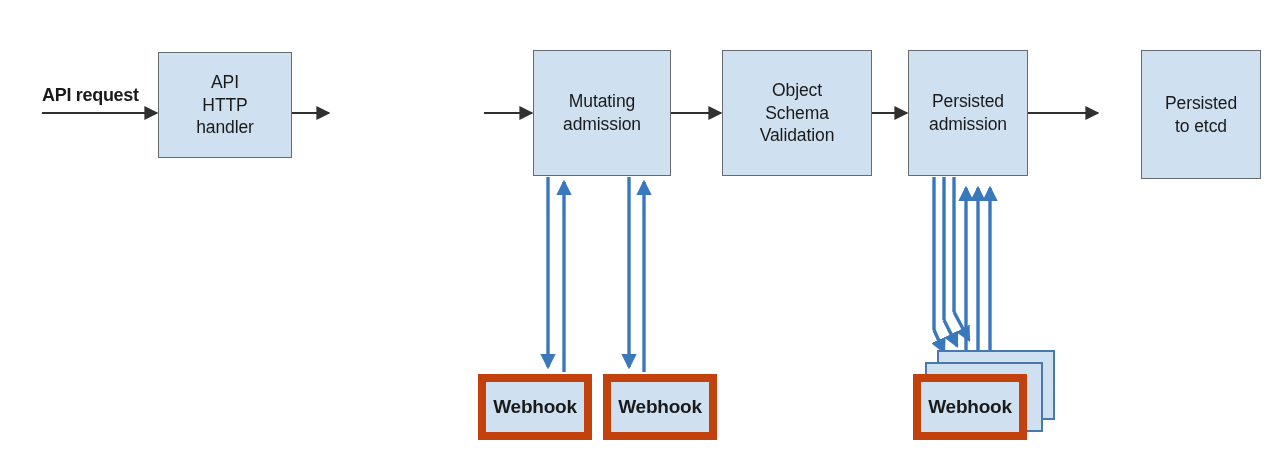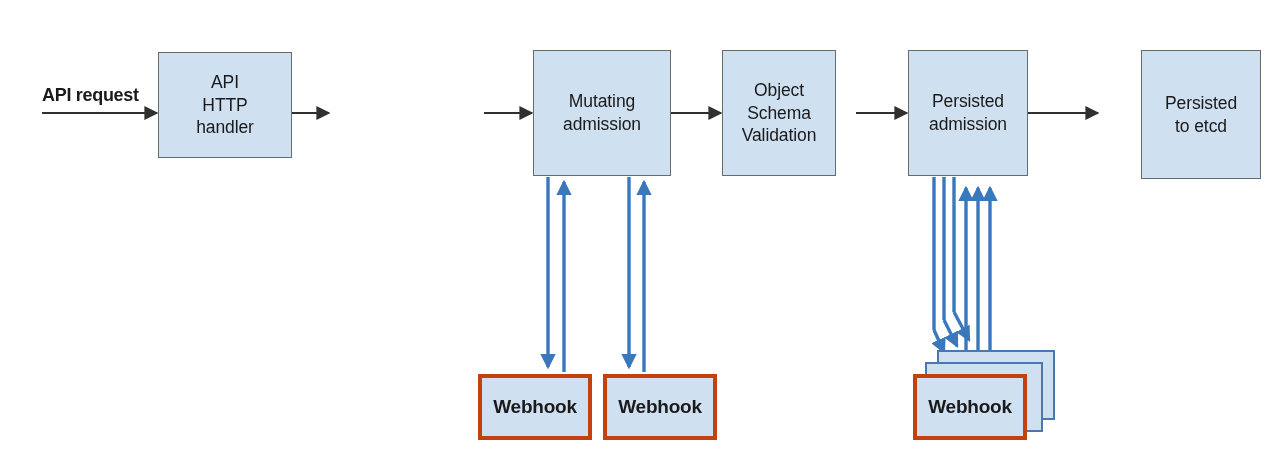--- a/index.html
+++ b/index.html
@@ -37,21 +37,21 @@
     white-space: pre-line;
   }
   .stage-node {
     background: #cfe0f1;
     border: 1.6px solid #666b6e;
     font-size: 17.5px;
     letter-spacing: -0.1px;
   }
   .webhook-node {
     background: #cfe0f1;
-    border: 4px solid #c2410c;
+    border: 8px solid #c2410c;
     font-size: 19px;
     font-weight: 700;
     letter-spacing: -0.2px;
   }
   .webhook-ghost {
     background: #cfe0f1;
     border: 2px solid #4a77ae;
   }
   .edge-label {
     position: absolute;
@@ -115,21 +115,21 @@
   <div class="edge-label" style="left:42px; top:85px;">API request</div>
 
   <div class="node stage-node" style="left:158px; top:52px; width:134px; height:106px;">API
 HTTP
 handler</div>
 
 
   <div class="node stage-node" style="left:533px; top:50px; width:138px; height:126px;">Mutating
 admission</div>
 
-  <div class="node stage-node" style="left:722px; top:50px; width:114px; height:126px;">Object
+  <div class="node stage-node" style="left:722px; top:50px; width:150px; height:126px;">Object
 Schema
 Validation</div>
 
   <div class="node stage-node" style="left:908px; top:50px; width:120px; height:126px;">Persisted
 admission</div>
 
   <div class="node stage-node" style="left:1141px; top:50px; width:120px; height:129px;">Persisted
 to etcd</div>
 
   <div class="webhook-ghost" style="position:absolute; left:937px; top:350px; width:114px; height:66px;"></div>

